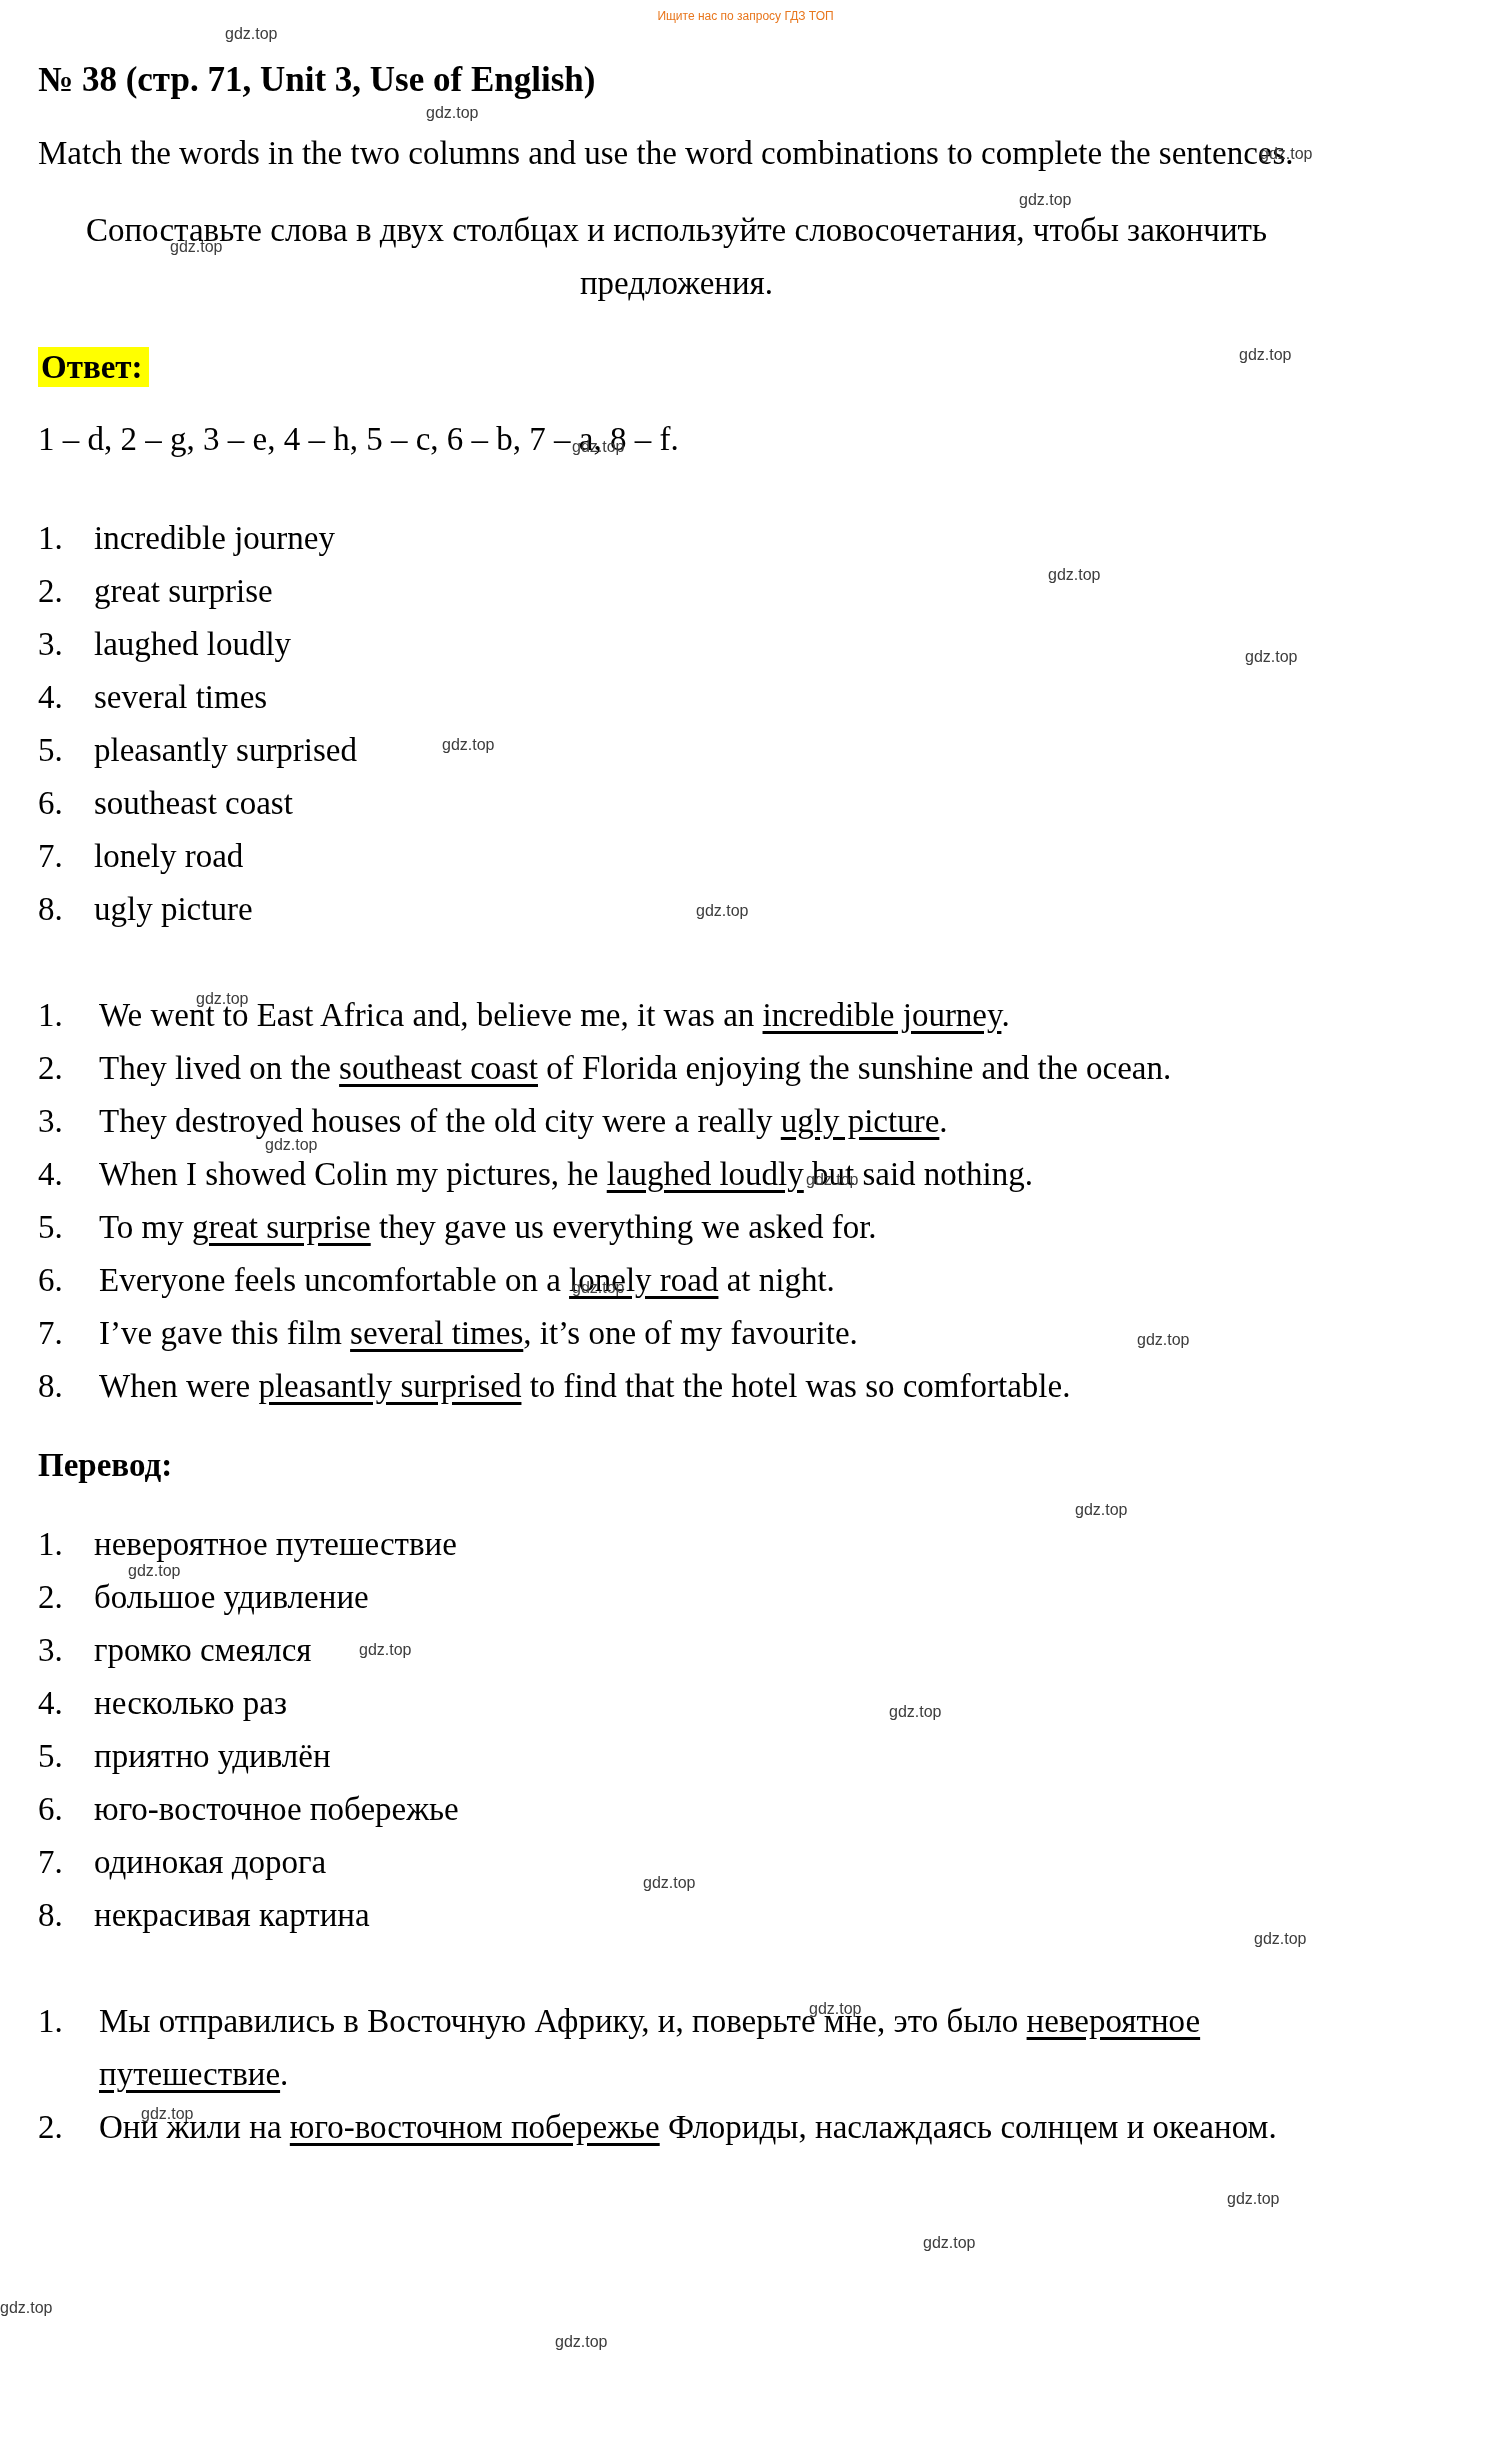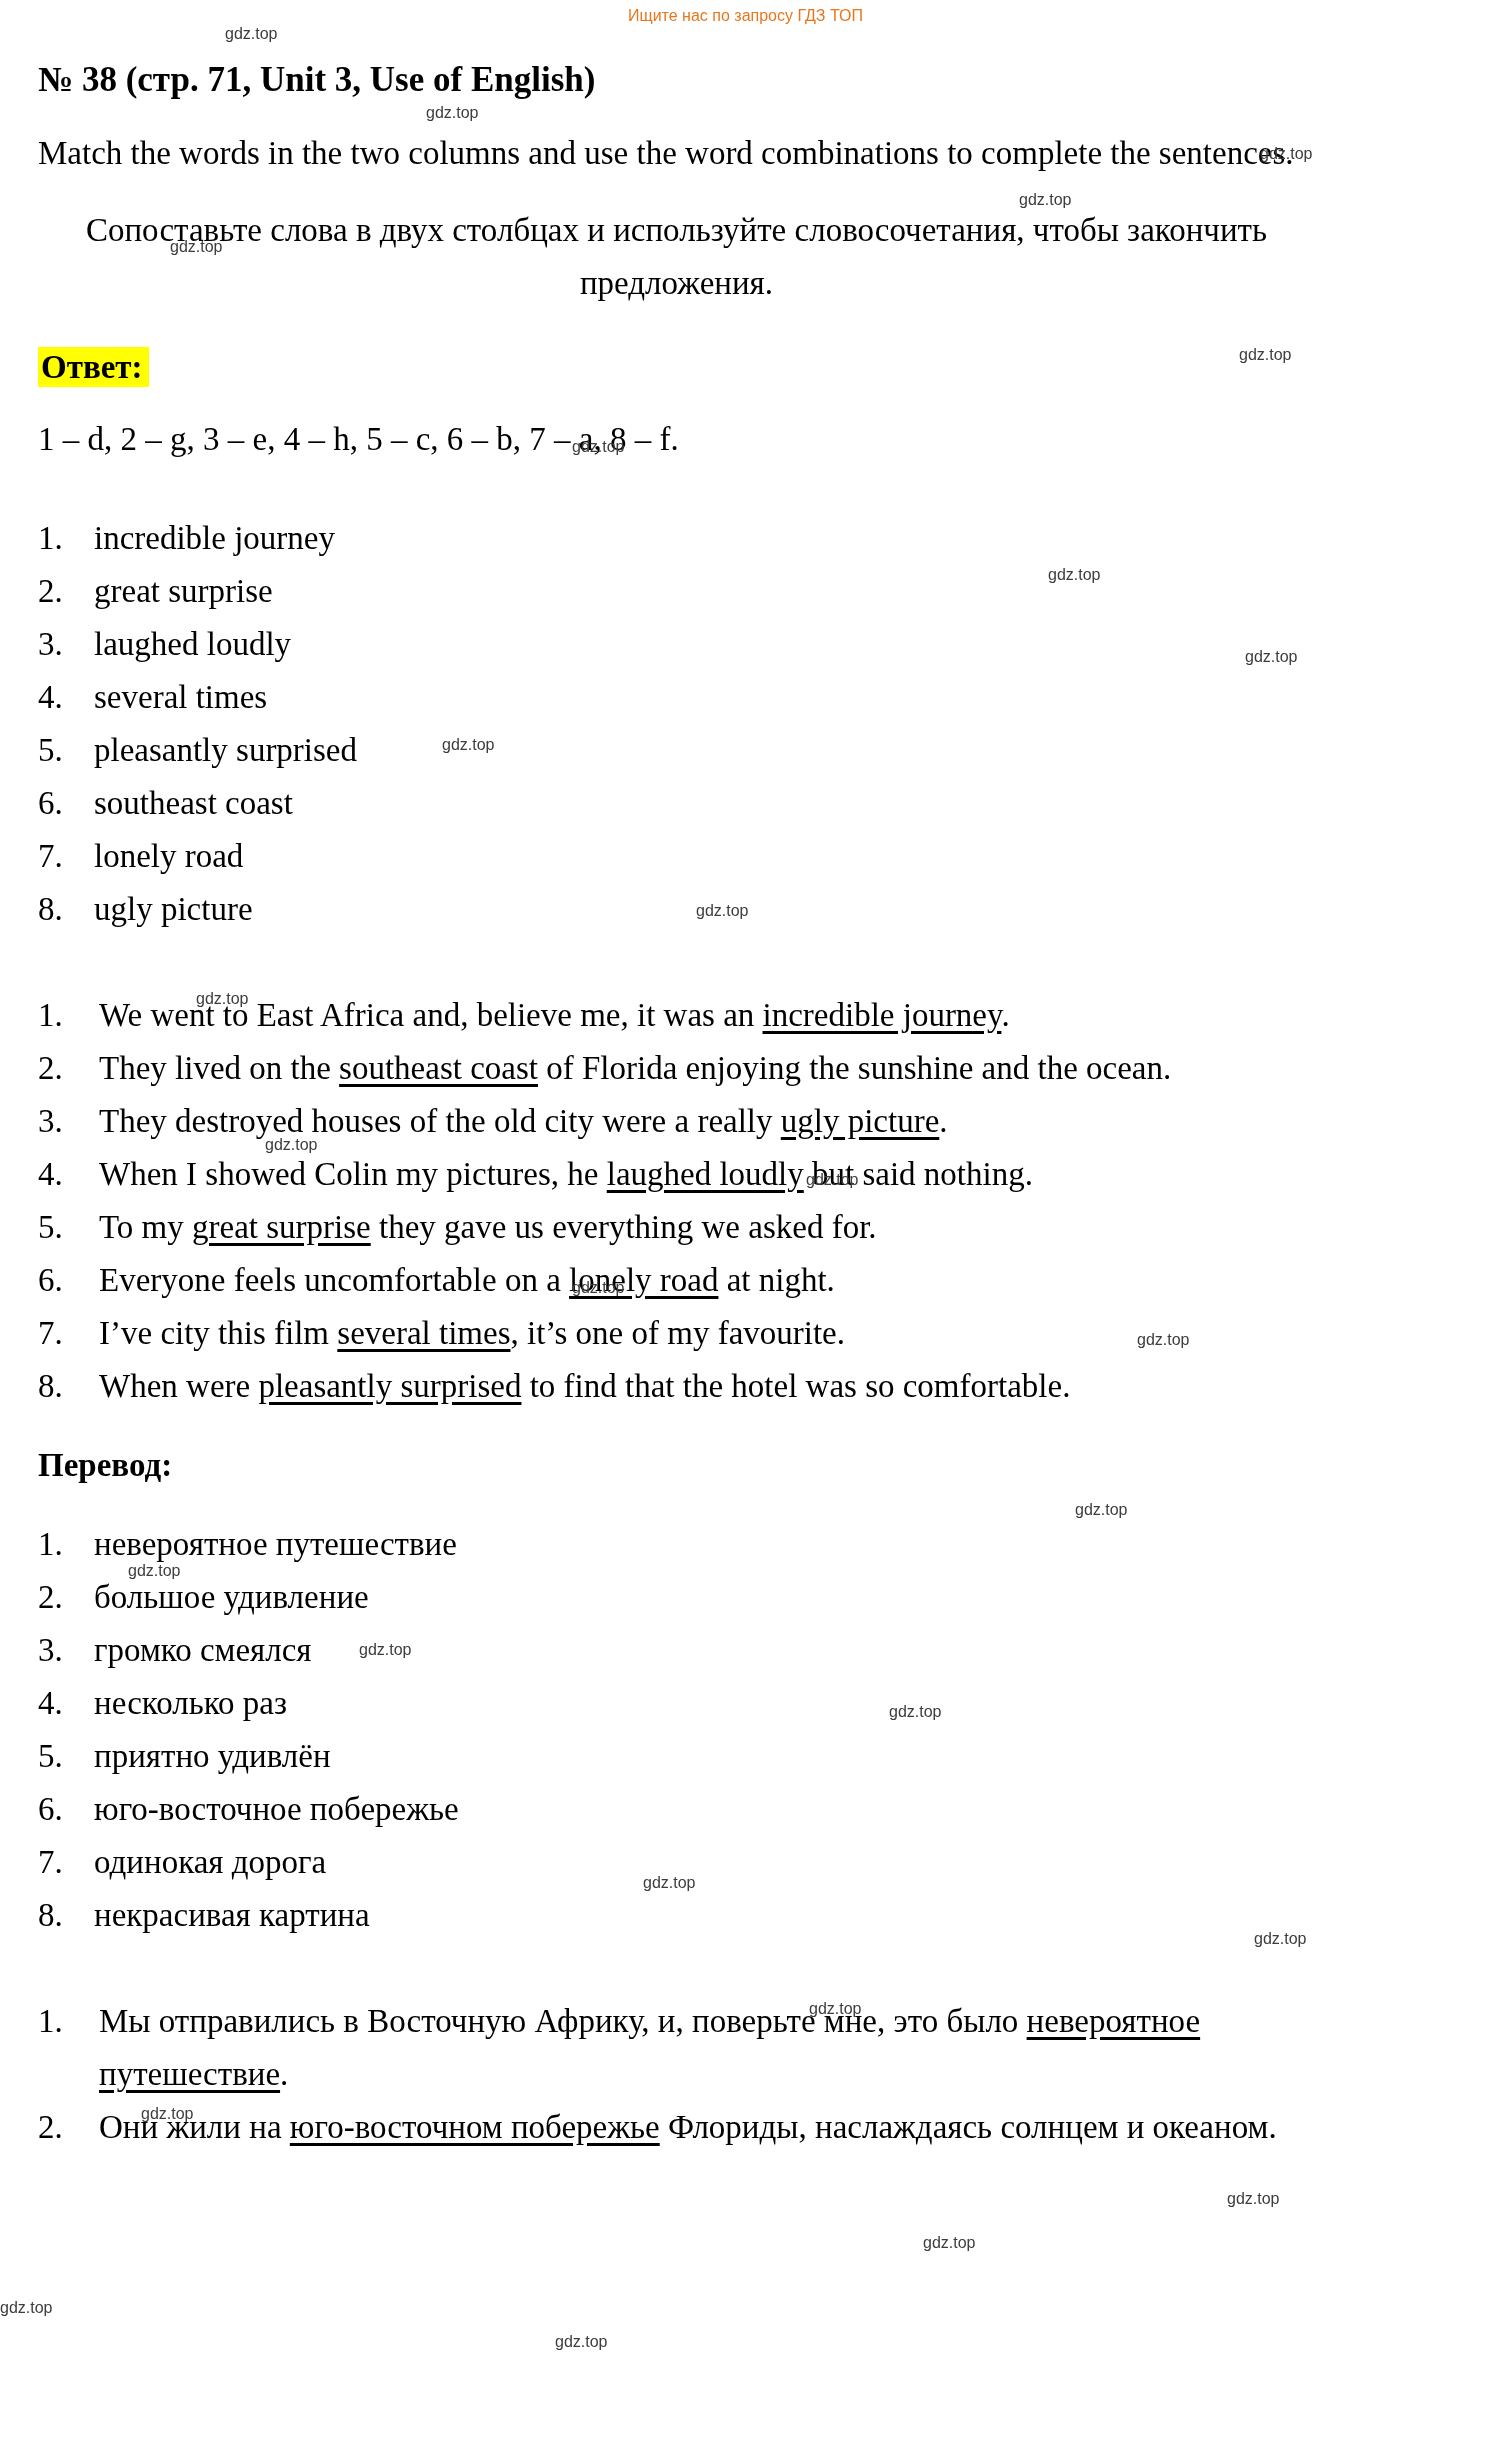--- a/index.html
+++ b/index.html
@@ -12,21 +12,21 @@
     color: var(--text, #000);
     font-family: "Liberation Serif", "DejaVu Serif", serif;
     overflow: hidden;
   }
   .banner {
     position: absolute;
     left: 0;
     width: 100%;
     text-align: center;
     font-family: "Liberation Sans", "DejaVu Sans", sans-serif;
-    font-size: 16px;
+    font-size: 12px;
     line-height: 20px;
     color: var(--banner, #e8761d);
   }
   .banner.top { top: 6px; }
   .banner.bottom { top: 2436px; }
   .content {
     position: absolute;
     left: 38px;
     top: 53px;
     width: 1277px;
@@ -158,21 +158,21 @@
     <span class="txt"><span>To my </span><span class="u">great surprise</span><span> they gave us everything we asked for.</span></span>
   </div>
 
   <div class="item sent">
     <span class="num">6.</span>
     <span class="txt"><span>Everyone feels uncomfortable on a </span><span class="u">lonely road</span><span> at night.</span></span>
   </div>
 
   <div class="item sent">
     <span class="num">7.</span>
-    <span class="txt"><span>I’ve city this film </span><span class="u">several times</span><span>, it’s one of my favourite.</span></span>
+    <span class="txt"><span>I’ve gave this film </span><span class="u">several times</span><span>, it’s one of my favourite.</span></span>
   </div>
 
   <div class="item sent">
     <span class="num">8.</span>
     <span class="txt"><span>When were </span><span class="u">pleasantly surprised</span><span> to find that the hotel was so comfortable.</span></span>
   </div>
 </div>
 
     <p class="translation-label">Перевод:</p>
 

